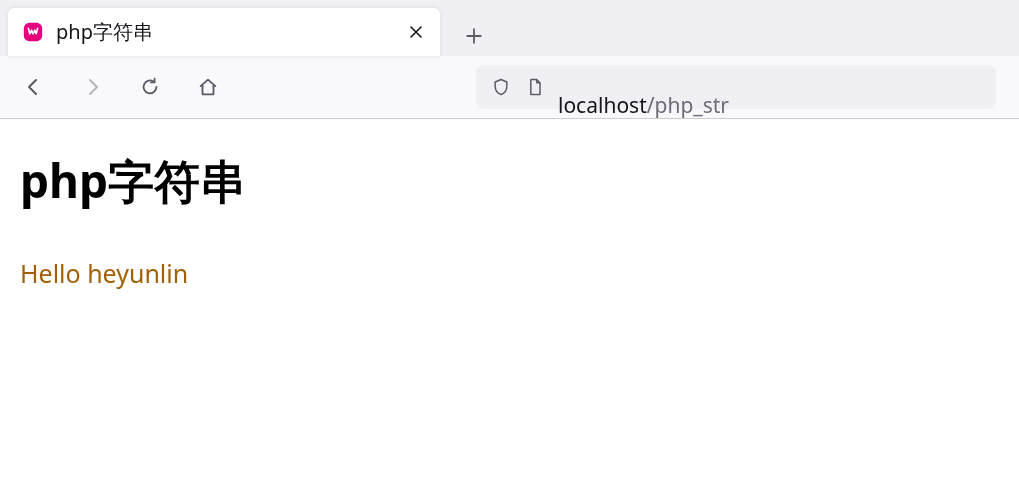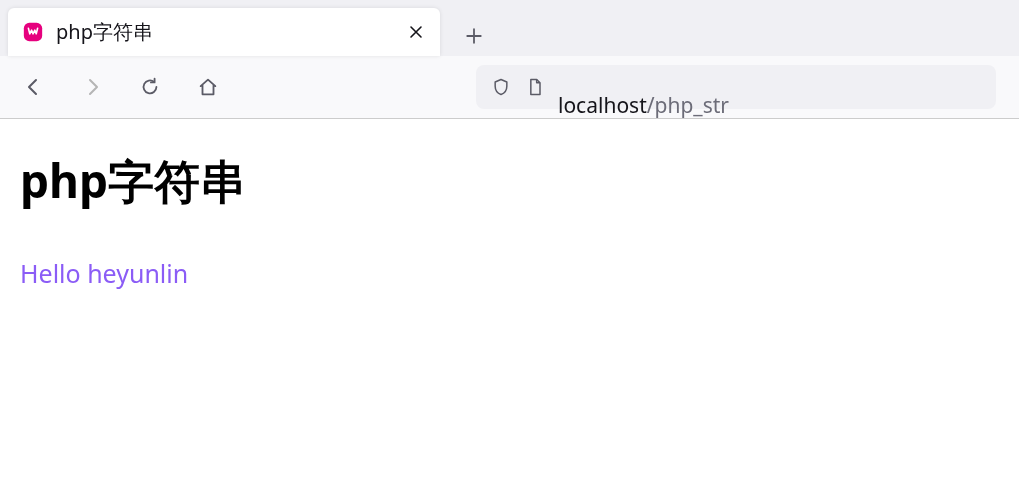--- a/index.html
+++ b/index.html
@@ -119,21 +119,21 @@
       background: #fff;
     }
     .page-h1 {
       font-size: 46px;
       font-weight: 700;
       color: #000;
       margin-bottom: 42px;
     }
     .page-text {
       font-size: 25px;
-      color: #8b5cf6;
+      color: #a16207;
     }
   </style>
 </head>
 <body>
 
 <div class="browser-chrome">
   <div class="tab-strip">
     <div class="tab">
       <span class="tab-favicon">
         <svg viewBox="0 0 24 24" width="22" height="22">

